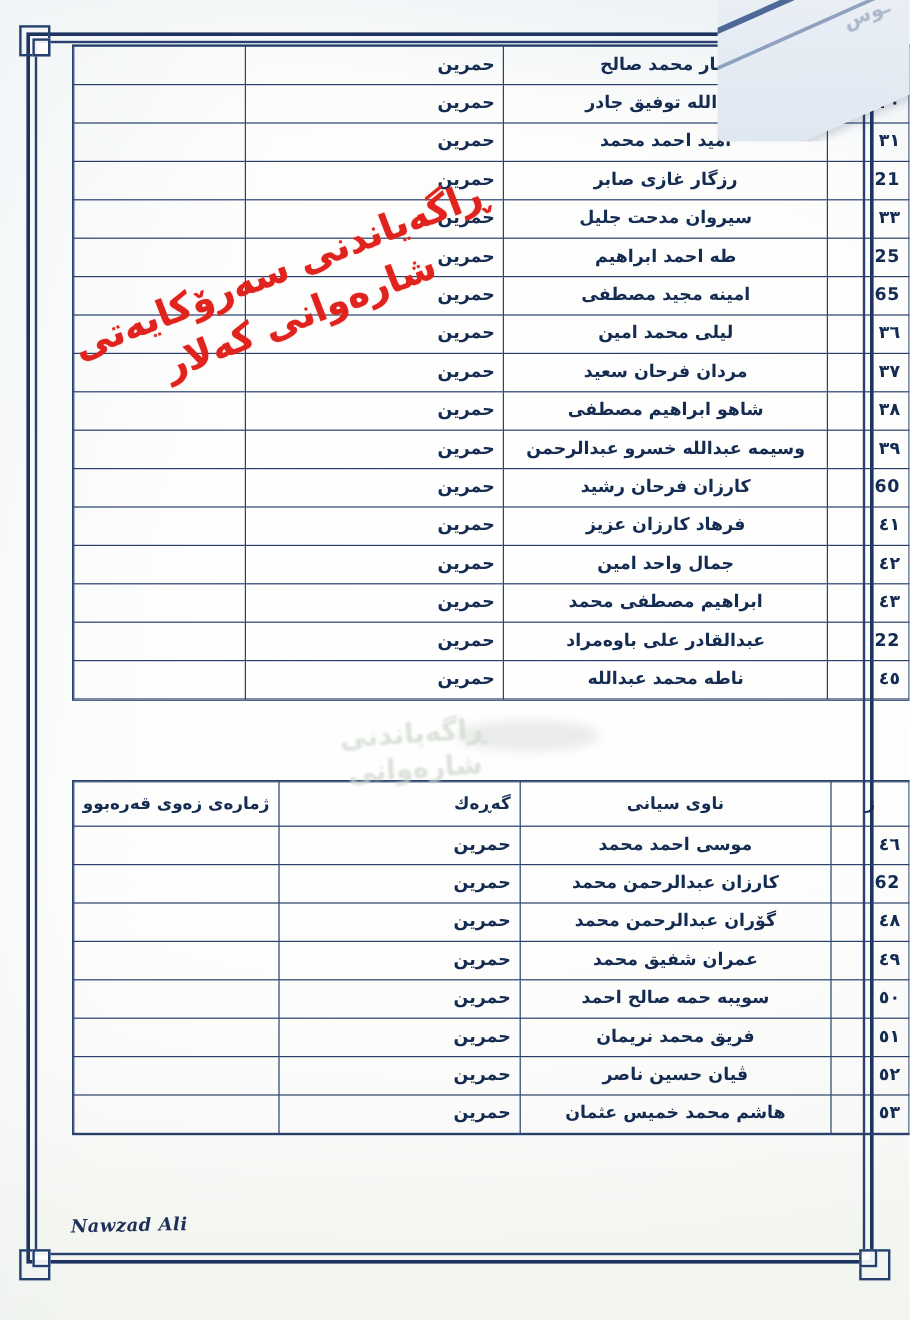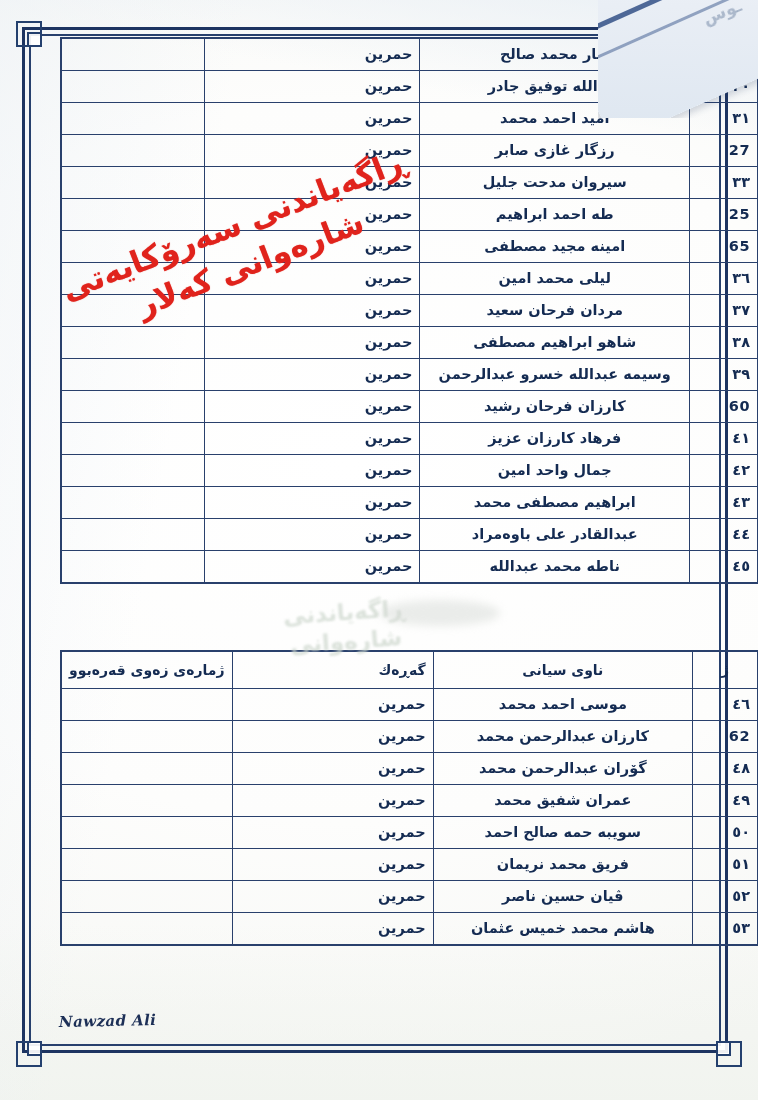--- a/index.html
+++ b/index.html
@@ -236,21 +236,21 @@
           <td class="c-area">حمرين</td>
           <td class="c-plot"></td>
         </tr>
         <tr>
           <td class="c-num">٣١</td>
           <td class="c-name">امید احمد محمد</td>
           <td class="c-area">حمرين</td>
           <td class="c-plot"></td>
         </tr>
         <tr>
-          <td class="c-num">27</td>
+          <td class="c-num">21</td>
           <td class="c-name">رزگار غازی صابر</td>
           <td class="c-area">حمرين</td>
           <td class="c-plot"></td>
         </tr>
         <tr>
           <td class="c-num">٣٣</td>
           <td class="c-name">سیروان مدحت جلیل</td>
           <td class="c-area">حمرين</td>
           <td class="c-plot"></td>
         </tr>
@@ -308,21 +308,21 @@
           <td class="c-area">حمرين</td>
           <td class="c-plot"></td>
         </tr>
         <tr>
           <td class="c-num">٤٣</td>
           <td class="c-name">ابراهیم مصطفی محمد</td>
           <td class="c-area">حمرين</td>
           <td class="c-plot"></td>
         </tr>
         <tr>
-          <td class="c-num">٤٤</td>
+          <td class="c-num">22</td>
           <td class="c-name">عبدالقادر علی باوەمراد</td>
           <td class="c-area">حمرين</td>
           <td class="c-plot"></td>
         </tr>
         <tr>
           <td class="c-num">٤٥</td>
           <td class="c-name">ناطه محمد عبدالله</td>
           <td class="c-area">حمرين</td>
           <td class="c-plot"></td>
         </tr>

